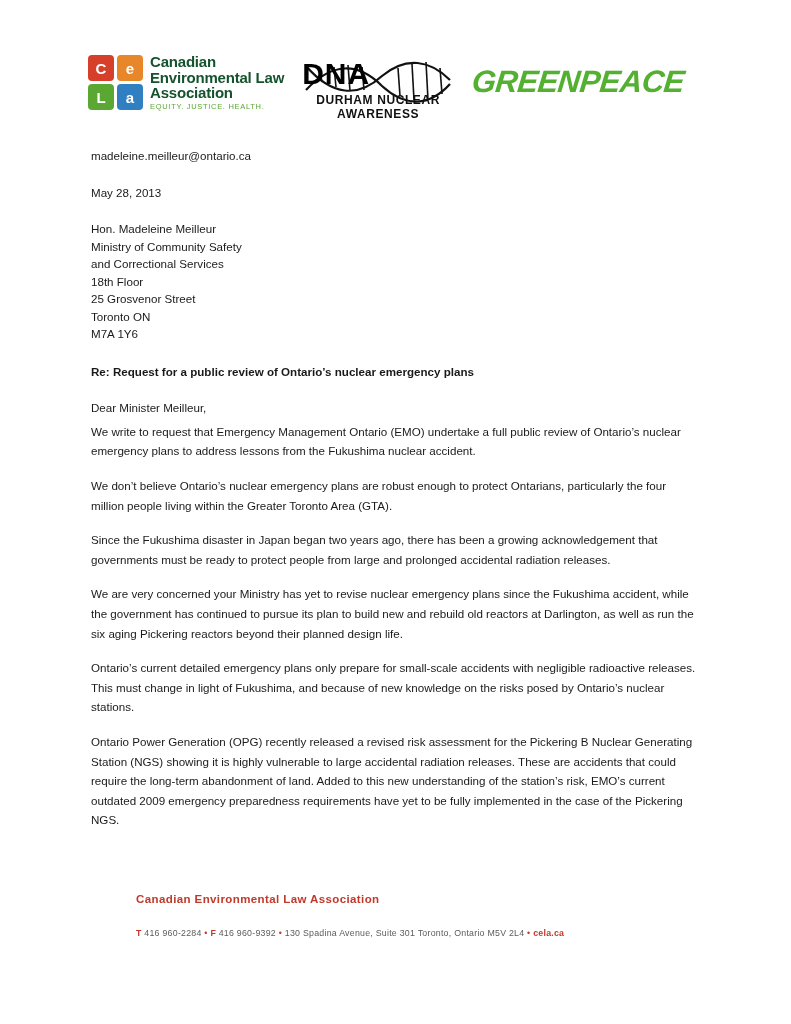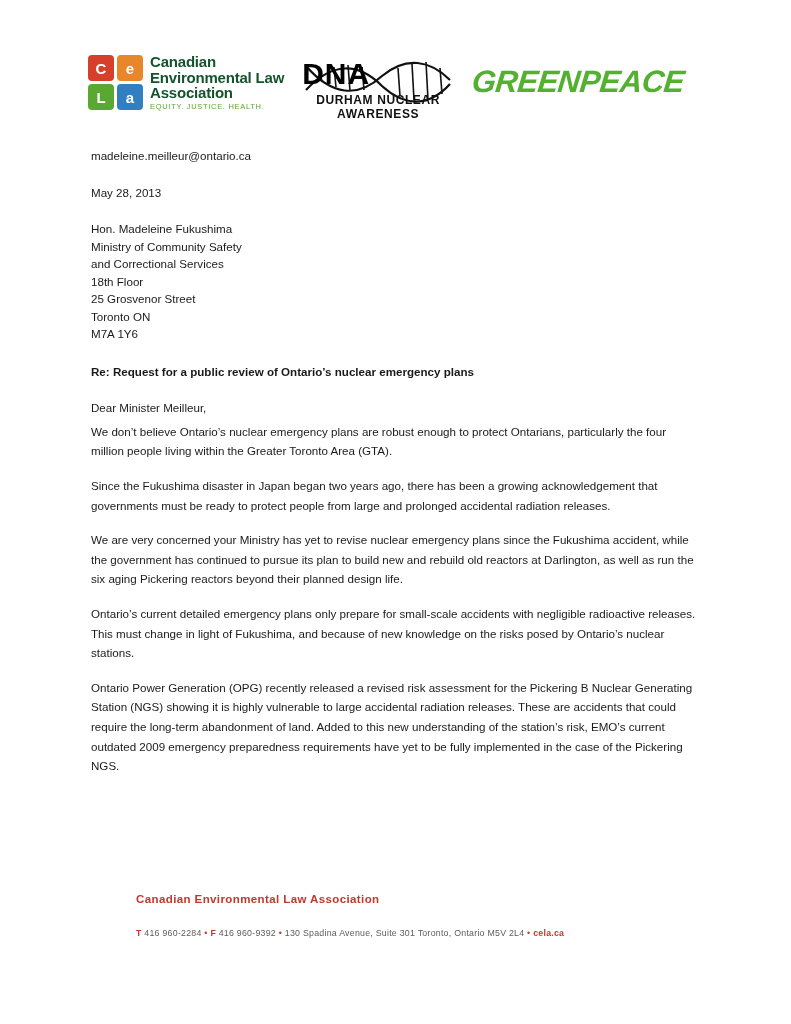--- a/index.html
+++ b/index.html
@@ -219,33 +219,34 @@
     <div class="gp-logo">GREENPEACE</div>
   </div>
 
   <div class="letter">
 
     <div class="email">madeleine.meilleur@ontario.ca</div>
 
     <div class="date">May 28, 2013</div>
 
     <div class="addr">
-      <div>Hon. Madeleine Fukushima</div>
+      <div>Hon. Madeleine Meilleur</div>
       <div>Ministry of Community Safety</div>
       <div>and Correctional Services</div>
       <div>18th Floor</div>
       <div>25 Grosvenor Street</div>
       <div>Toronto ON</div>
       <div>M7A 1Y6</div>
     </div>
 
     <div class="subject">Re:  Request for a public review of Ontario’s nuclear emergency plans</div>
 
     <div class="salutation">Dear Minister Meilleur,</div>
 
+    <div class="para">We write to request that Emergency Management Ontario (EMO) undertake a full public review of Ontario’s nuclear emergency plans to address lessons from the Fukushima nuclear accident.</div>
     <div class="para">We don’t believe Ontario’s nuclear emergency plans are robust enough to protect Ontarians, particularly the four million people living within the Greater Toronto Area (GTA).</div>
     <div class="para">Since the Fukushima disaster in Japan began two years ago, there has been a growing acknowledgement that governments must be ready to protect people from large and prolonged accidental radiation releases.</div>
     <div class="para">We are very concerned your Ministry has yet to revise nuclear emergency plans since the Fukushima accident, while the government has continued to pursue its plan to build new and rebuild old reactors at Darlington, as well as run the six aging Pickering reactors beyond their planned design life.</div>
     <div class="para">Ontario’s current detailed emergency plans only prepare for small-scale accidents with negligible radioactive releases.  This must change in light of Fukushima, and because of new knowledge on the risks posed by Ontario’s nuclear stations.</div>
     <div class="para">Ontario Power Generation (OPG) recently released a revised risk assessment for the Pickering B Nuclear Generating Station (NGS) showing it is highly vulnerable to large accidental radiation releases.    These are accidents that could require the long-term abandonment of land.    Added to this new understanding of the station’s risk, EMO’s current outdated 2009 emergency preparedness requirements have yet to be fully implemented in the case of the Pickering NGS.</div>
   </div>
 
   <div class="footer">
     <div class="f-org">Canadian Environmental Law Association</div>
     <div class="f-line">

